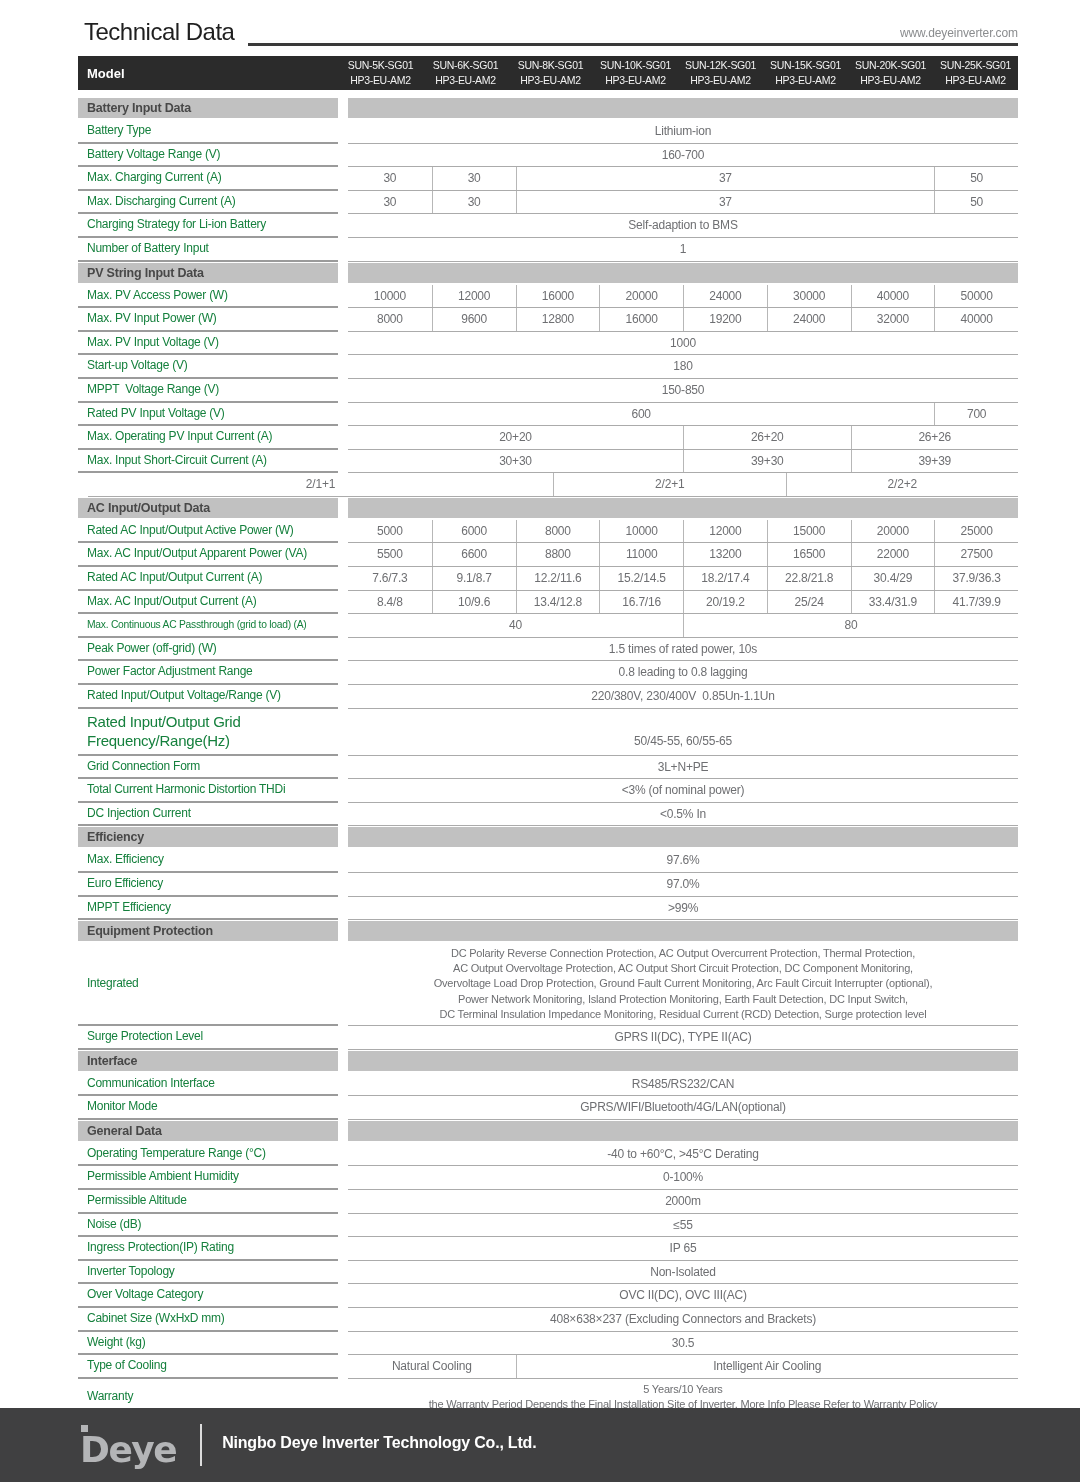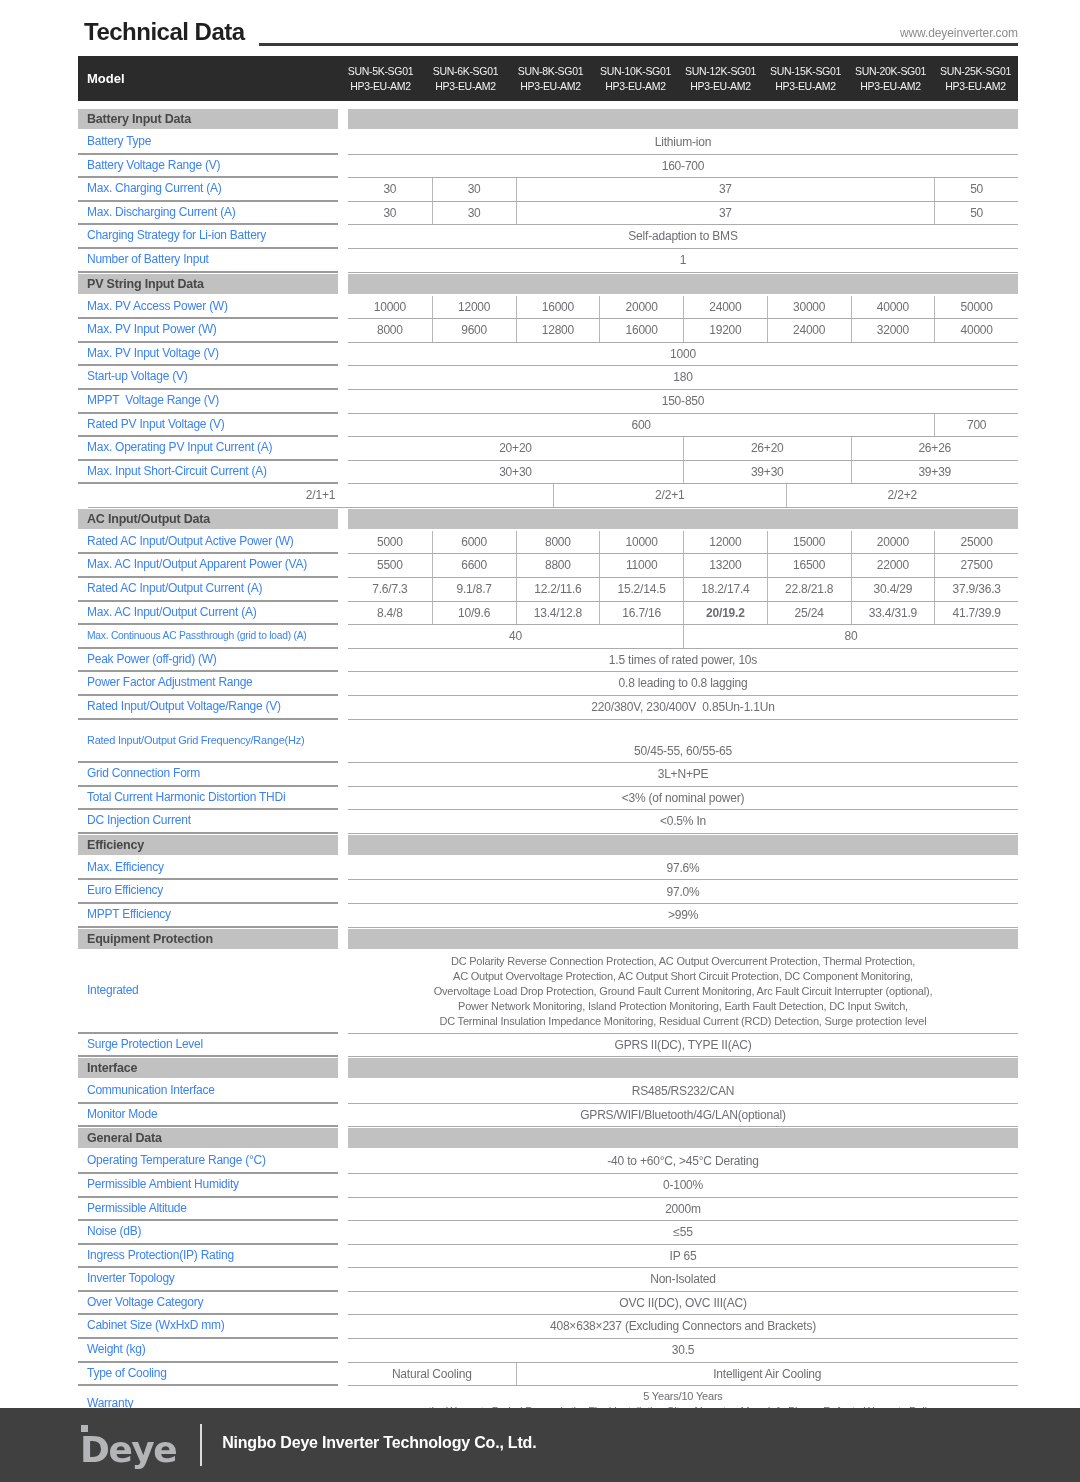--- a/index.html
+++ b/index.html
@@ -3,40 +3,40 @@
 <meta charset="utf-8">
 <style>
   * { margin:0; padding:0; box-sizing:border-box; }
   html,body { background:#ffffff; }
   body { font-family:"Liberation Sans", sans-serif; }
   .page { position:relative; width:1080px; height:1482px; background:#fff; overflow:hidden; }
   .content { position:absolute; left:78px; top:0; width:940px; }
 
   
   .doc-header { display:flex; align-items:flex-end; padding-top:12px; height:46px; }
-  .doc-title { font-size:24px; font-weight:700; color:#1f1f1f; letter-spacing:-0.5px; padding-left:6px; white-space:nowrap; }
+  .doc-title { font-size:24px; font-weight:400; color:#1f1f1f; letter-spacing:-0.5px; padding-left:6px; white-space:nowrap; }
   .title-rule { flex:1; margin-left:14px; border-bottom:3px solid #3a3a3a; display:flex; justify-content:flex-end; padding-bottom:3px;text-align:right; }
   .website { font-size:12px; color:#8a8c8e; letter-spacing:-0.1px; }
 
   
-  .model-row { margin-top:10px; margin-bottom:8px; display:flex; align-items:center; height:45px; background:var(--header-bg,#2b2b2b); }
+  .model-row { margin-top:10px; margin-bottom:8px; display:flex; align-items:center; height:34px; background:var(--header-bg,#2b2b2b); }
   .model-label { width:260px; padding-left:9px; color:#ffffff; font-weight:700; font-size:13px; }
   .model-cols { flex:1; display:grid; grid-template-columns:repeat(8,1fr); }
   .model-col { text-align:center; color:#f2f2f2; font-size:10.5px; line-height:1.4; letter-spacing:-0.3px; }
 
   
   .section-row { display:flex; height:20px; margin:1px 0 2px 0; }
   .section-label { width:260px; background:var(--section-bg,#c1c1c1); color:#484848; font-weight:700; font-size:12.5px; display:flex; align-items:center; padding-left:9px; letter-spacing:-0.2px; }
   .gutter { width:10px; }
   .section-fill { flex:1; background:var(--section-bg,#c1c1c1); }
 
   
   .spec-row { display:flex; align-items:stretch; min-height:21.5px; }
-  .spec-label { width:260px; padding:3px 2px 3px 9px; font-size:12px; color:#3b82f6; border-bottom:2px solid #9b9b9b; display:flex; align-items:center; white-space:pre-line; letter-spacing:-0.25px; line-height:1.3; }
-  .spec-label.sm { font-size:11px; }
+  .spec-label { width:260px; padding:3px 2px 3px 9px; font-size:12px; color:#15803d; border-bottom:2px solid #9b9b9b; display:flex; align-items:center; white-space:pre-line; letter-spacing:-0.25px; line-height:1.3; }
+  .spec-label.sm { font-size:15px; }
   .spec-label.xs { font-size:10.3px; }
   .spec-cells { flex:1; display:grid; grid-template-columns:repeat(8,1fr); border-bottom:1.5px solid #ababab; }
   .spec-cell { display:flex; align-items:center; justify-content:center; text-align:center; font-size:12px; color:#6e6f72; padding:3px 2px; white-space:pre-line; letter-spacing:-0.2px; line-height:1.38; }
   .spec-cell.divided { border-left:1.5px solid #b7b7b7; }
   .spec-cell.long { font-size:11px; }
 
   
   .doc-footer { position:absolute; left:0; right:0; bottom:0; height:74px; background:var(--footer-bg,#404041); display:flex; align-items:center; padding-left:78px; }
   .logo { position:relative; color:#b4b5b7; font-size:36px; font-weight:700; letter-spacing:-1.5px; padding:8px 24px 0 2px; font-family:"DejaVu Sans", sans-serif; }
   .logo-dot { position:absolute; top:4px; left:3px; width:7px; height:7px; background:#b4b5b7; }
@@ -285,21 +285,21 @@
           </div>
         </div>
         <div class="spec-row">
           <div class="spec-label">Max. AC Input/Output Current (A)</div>
           <div class="gutter"></div>
           <div class="spec-cells">
             <div class="spec-cell" style="grid-column: span 1;">8.4/8</div>
             <div class="spec-cell divided" style="grid-column: span 1;">10/9.6</div>
             <div class="spec-cell divided" style="grid-column: span 1;">13.4/12.8</div>
             <div class="spec-cell divided" style="grid-column: span 1;">16.7/16</div>
-            <div class="spec-cell divided" style="grid-column: span 1; font-weight: bold;">20/19.2</div>
+            <div class="spec-cell divided" style="grid-column: span 1;">20/19.2</div>
             <div class="spec-cell divided" style="grid-column: span 1;">25/24</div>
             <div class="spec-cell divided" style="grid-column: span 1;">33.4/31.9</div>
             <div class="spec-cell divided" style="grid-column: span 1;">41.7/39.9</div>
           </div>
         </div>
         <div class="spec-row">
           <div class="spec-label xs">Max. Continuous AC Passthrough (grid to load) (A)</div>
           <div class="gutter"></div>
           <div class="spec-cells">
             <div class="spec-cell" style="grid-column: span 4;">40</div>

